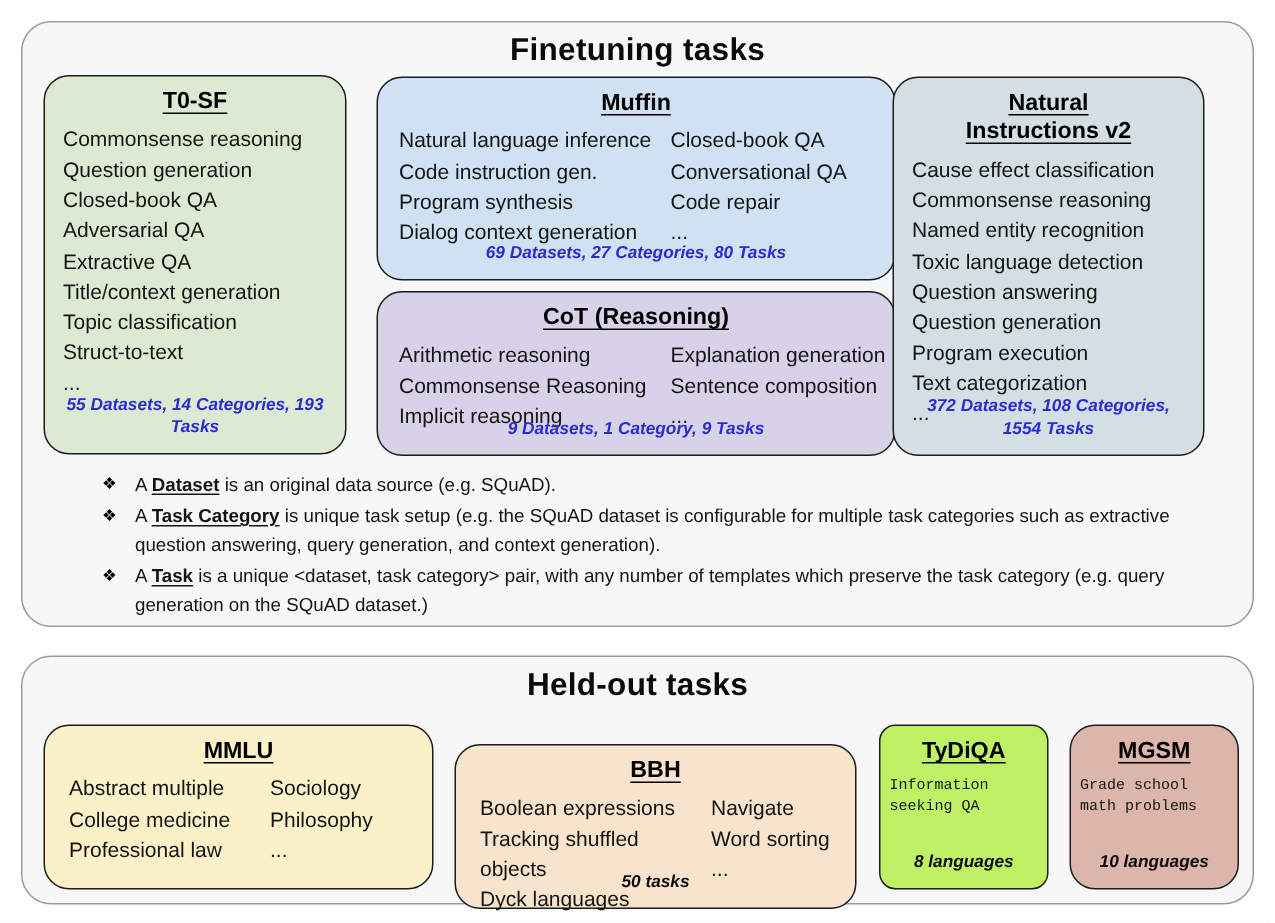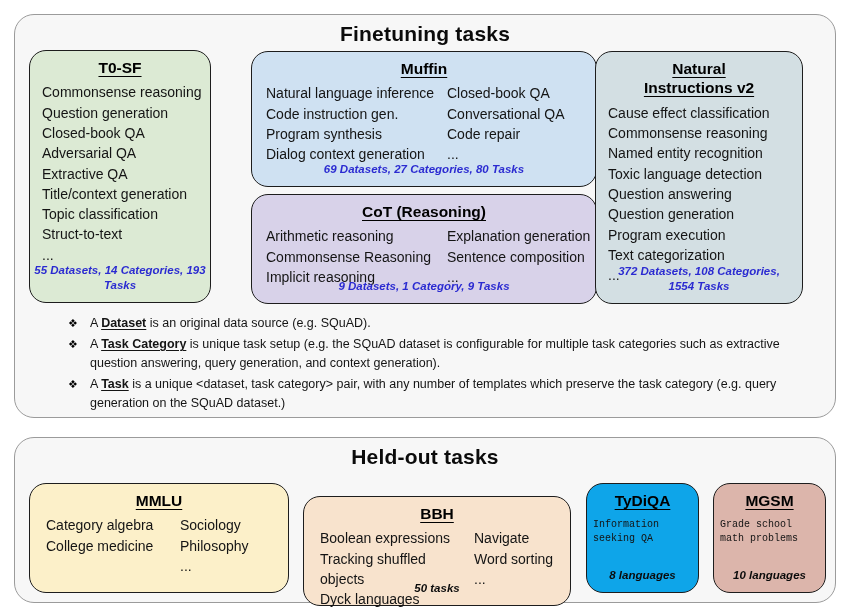--- a/index.html
+++ b/index.html
@@ -32,21 +32,21 @@
   .tasklist { font-size:14px; line-height:1.45; color:#141414; }
   .single-col { padding-left:12px; }
   .cols { display:flex; }
   .stats {
     position:absolute; left:0; right:0; bottom:8px;
     font-size:11.5px; font-weight:700; font-style:italic;
     text-align:center; line-height:1.35;
   }
   .stats.blue .inner { display:block; margin:0 auto;text-align:center; }
   
-  #box-t0sf   { left:14px;  top:35px;  width:182px; height:253px; }
+  #box-t0sf   { left:14px;  top:35px;  width:202px; height:253px; }
   #box-muffin { left:236px; top:36px;  width:346px; height:136px; }
   #box-cot    { left:236px; top:179px; width:346px; height:110px; }
   #box-niv2   { left:580px; top:36px;  width:208px; height:253px; }
   #box-t0sf .stats .inner { max-width:180px; }
   #box-niv2 .stats .inner { max-width:190px; }
   #box-niv2 .box-title    { max-width:132px; }
   #box-muffin .col1, #box-cot .col1 { width:195px; padding-left:14px; box-sizing:border-box; }
   #box-muffin .col2, #box-cot .col2 { flex:1; }
   
   .notes { position:absolute; left:40px; top:299px; width:762px; }
@@ -163,22 +163,23 @@
   </div>
 </div>
 
 <div class="panel" id="heldout-panel">
   <div class="panel-title">Held-out tasks</div>
 
   <div class="box" id="box-mmlu" style="background-color: rgb(252, 240, 201);">
     <div class="box-title">MMLU</div>
     <div class="cols">
       <div class="tasklist col1">
-          <div>Category algebra</div>
+          <div>Abstract multiple</div>
           <div>College medicine</div>
+          <div>Professional law</div>
         </div>
       <div class="tasklist col2">
           <div>Sociology</div>
           <div>Philosophy</div>
           <div>...</div>
         </div>
     </div>
   </div>
 
   <div class="box" id="box-bbh" style="background-color: rgb(248, 227, 205);">
@@ -191,21 +192,21 @@
         </div>
       <div class="tasklist col2">
           <div>Navigate</div>
           <div>Word sorting</div>
           <div>...</div>
         </div>
     </div>
     <div class="stats black">50 tasks</div>
   </div>
 
-  <div class="box" id="box-tydiqa" style="background-color: #0ea5e9;">
+  <div class="box" id="box-tydiqa" style="background-color: #bef264; border-radius: 11px;">
     <div class="box-title">TyDiQA</div>
     <div class="desc">Information seeking QA</div>
     <div class="stats black">8 languages</div>
   </div>
 
   <div class="box" id="box-mgsm" style="background-color: rgb(220, 181, 171);">
     <div class="box-title">MGSM</div>
     <div class="desc">Grade school math problems</div>
     <div class="stats black">10 languages</div>
   </div>

